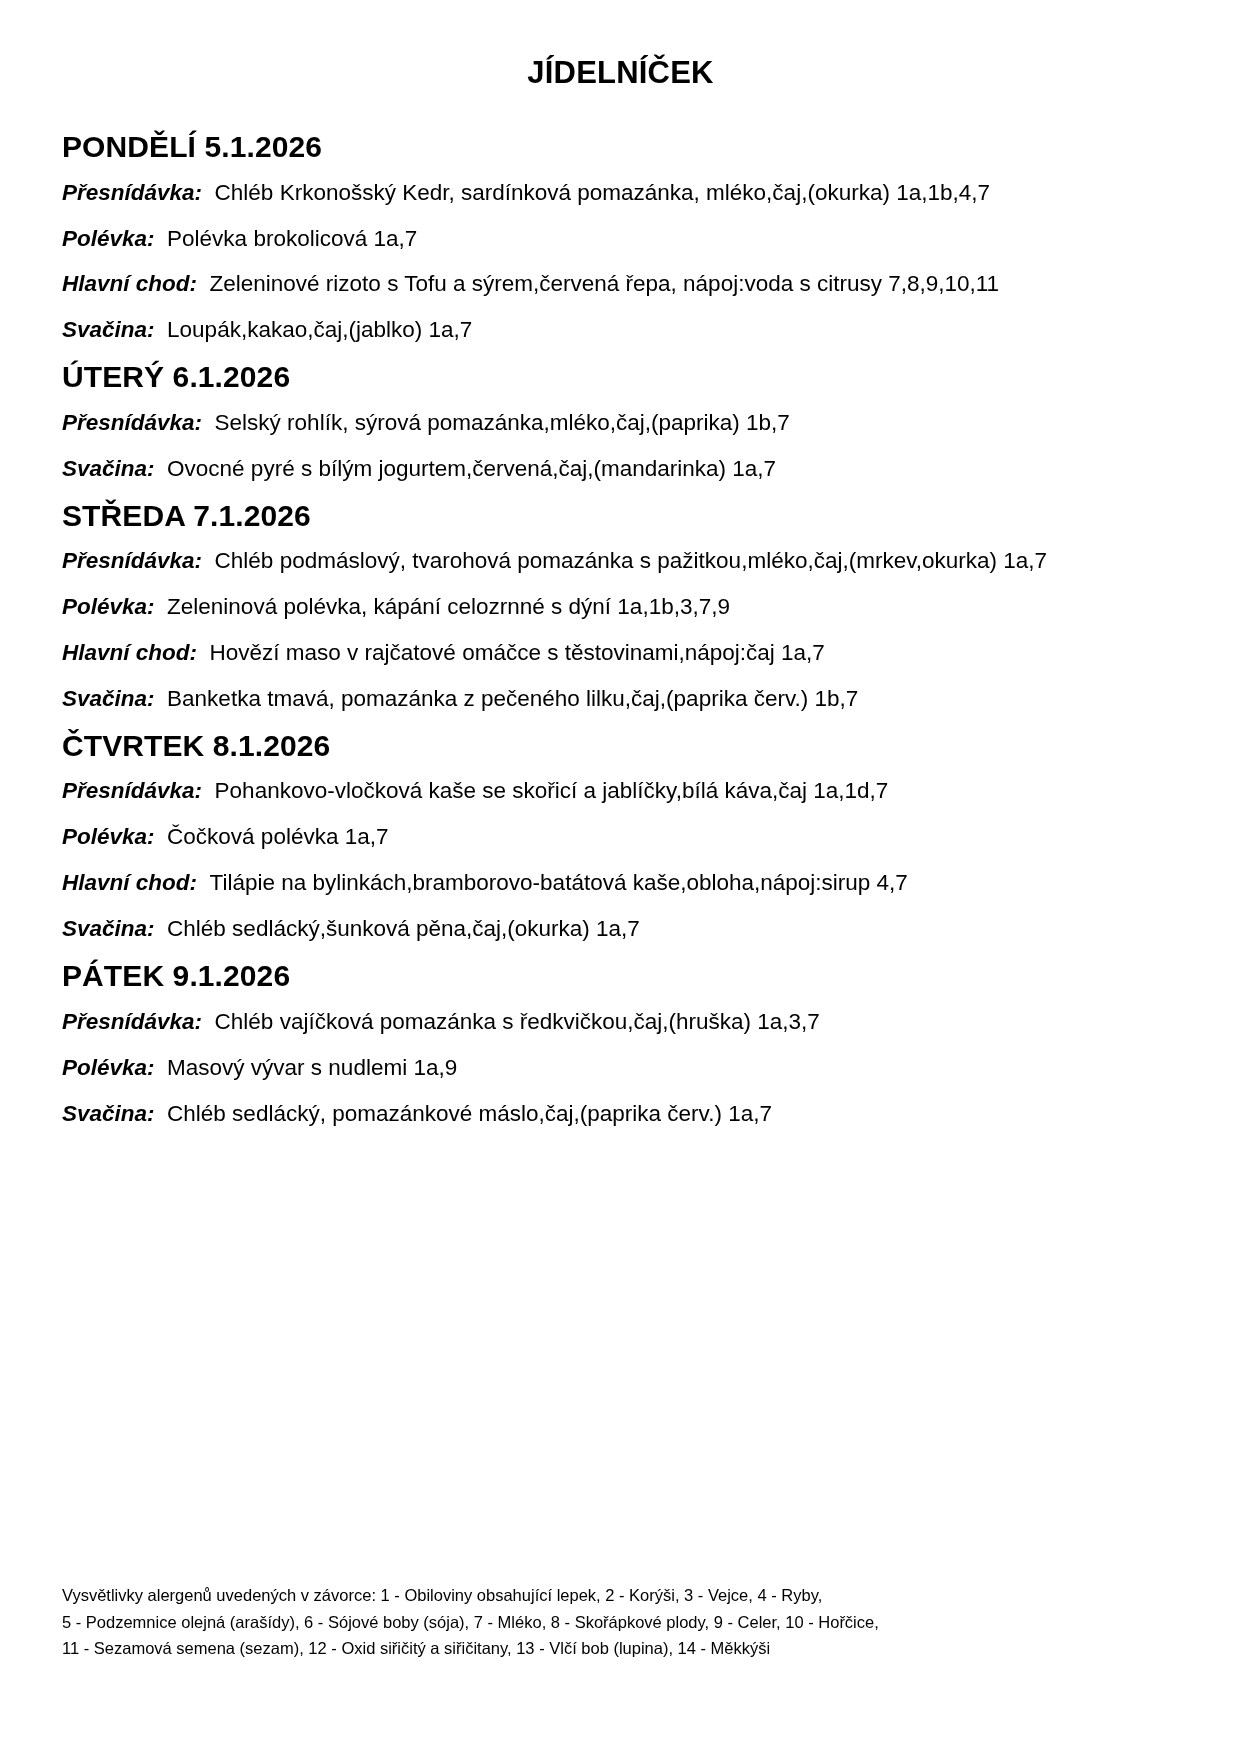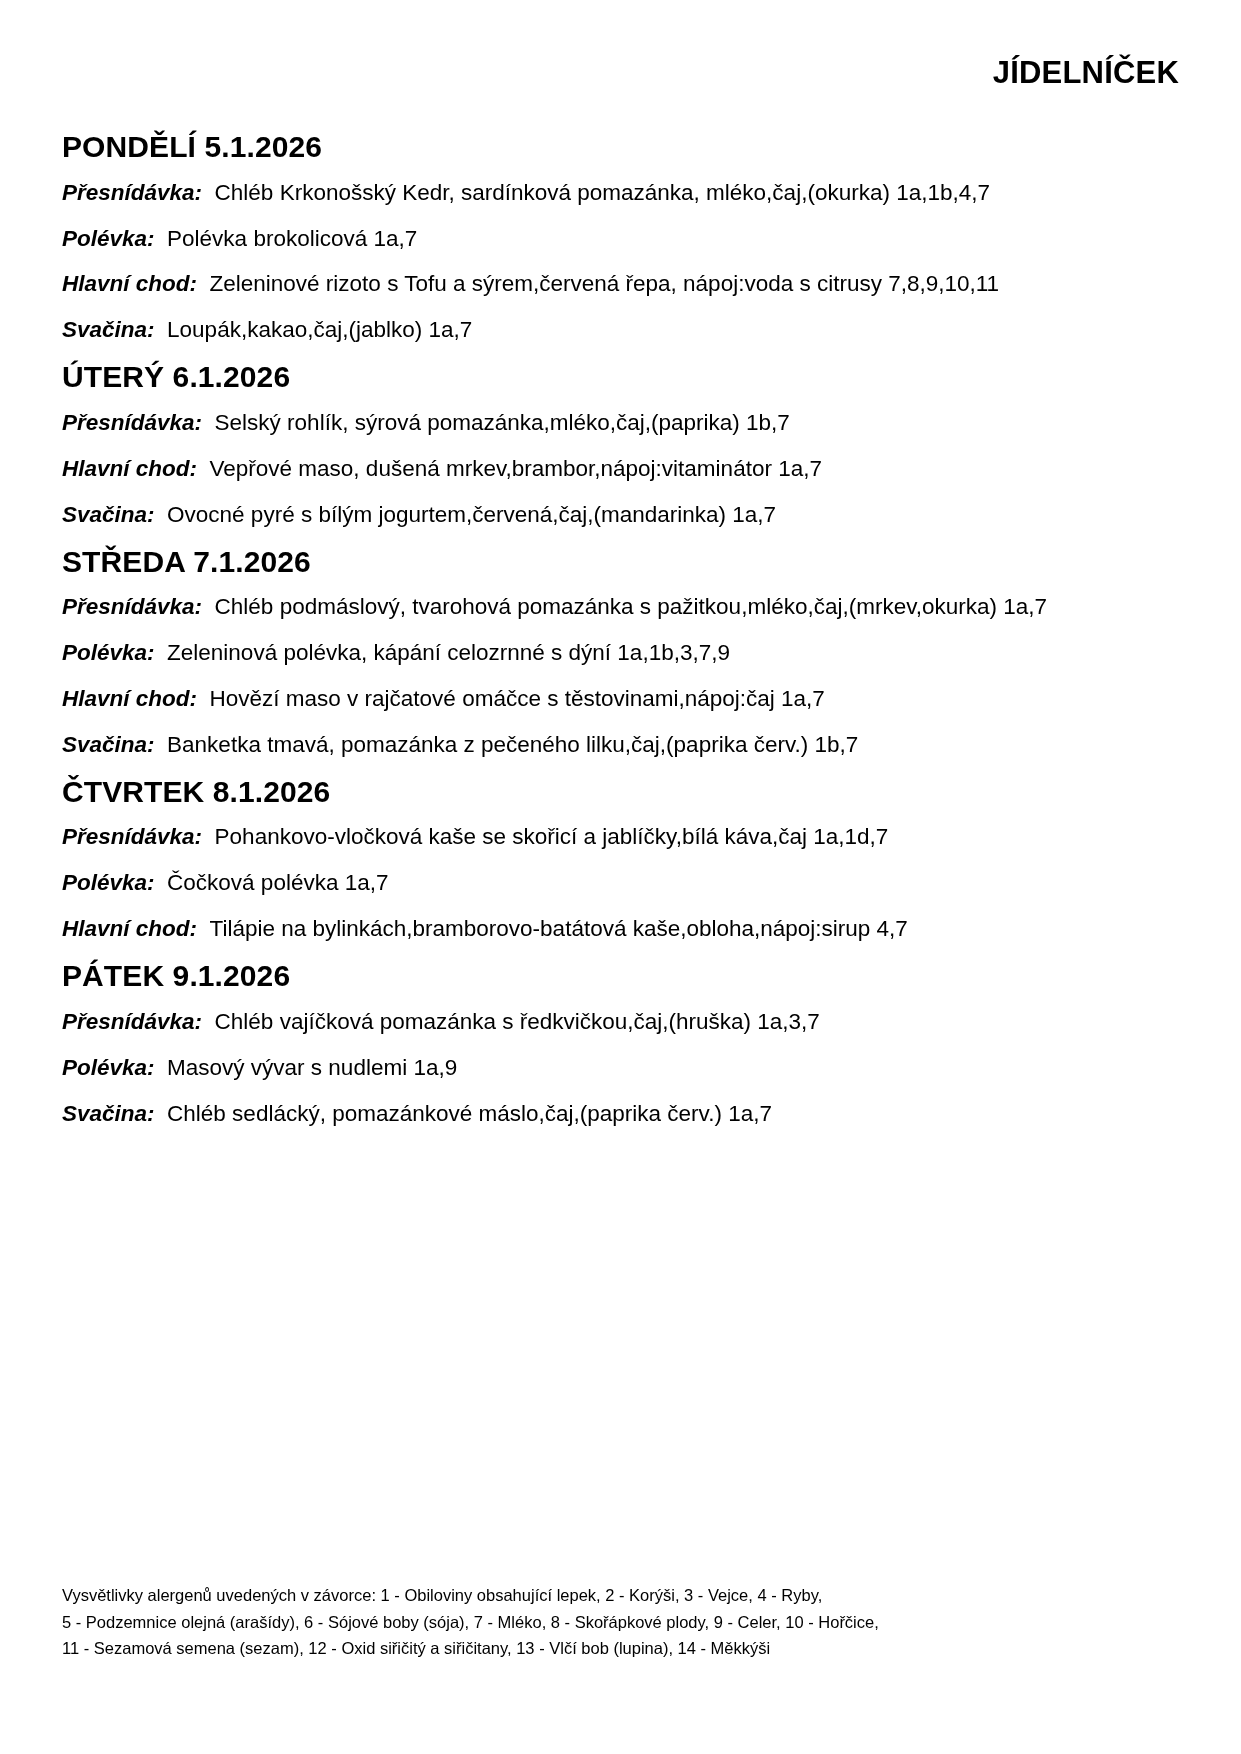--- a/index.html
+++ b/index.html
@@ -18,21 +18,21 @@
   }
   .page {
     box-sizing: border-box;
     width: 1241px;
     height: 1754px;
     padding: 48px 62px 0 62px;
     display: flex;
     flex-direction: column;
   }
   .doc-title {
-    text-align: right;
+    text-align: center;
     font-size: 31px;
     font-weight: bold;
     letter-spacing: 0.2px;
     margin: 8px 0 26px 0;
     line-height: 1.1;
   }
   .day-block {
     margin: 0 0 10px 0;
   }
   .day-heading {
@@ -81,35 +81,35 @@
       <div class="day-block">
         <h2 class="day-heading">PONDĚLÍ 5.1.2026</h2>
         <p class="meal-row"><span class="meal-label">Přesnídávka:</span>&nbsp;&nbsp;<span class="meal-text">Chléb Krkonošský Kedr, sardínková pomazánka, mléko,čaj,(okurka) 1a,1b,4,7</span></p>
         <p class="meal-row"><span class="meal-label">Polévka:</span>&nbsp;&nbsp;<span class="meal-text">Polévka brokolicová 1a,7</span></p>
         <p class="meal-row"><span class="meal-label">Hlavní chod:</span>&nbsp;&nbsp;<span class="meal-text">Zeleninové rizoto s Tofu a sýrem,červená řepa, nápoj:voda s citrusy 7,8,9,10,11</span></p>
         <p class="meal-row"><span class="meal-label">Svačina:</span>&nbsp;&nbsp;<span class="meal-text">Loupák,kakao,čaj,(jablko) 1a,7</span></p>
       </div>
       <div class="day-block">
         <h2 class="day-heading">ÚTERÝ 6.1.2026</h2>
         <p class="meal-row"><span class="meal-label">Přesnídávka:</span>&nbsp;&nbsp;<span class="meal-text">Selský rohlík, sýrová pomazánka,mléko,čaj,(paprika) 1b,7</span></p>
-        <p class="meal-row"><span class="meal-label">Hlavní chod:</span>&nbsp;&nbsp;<span class="meal-text">Vepřové maso, dušená mrkev,brambor,nápoj:vitaminátor 1a,7</span></p>
         <p class="meal-row"><span class="meal-label">Svačina:</span>&nbsp;&nbsp;<span class="meal-text">Ovocné pyré s bílým jogurtem,červená,čaj,(mandarinka) 1a,7</span></p>
       </div>
       <div class="day-block">
         <h2 class="day-heading">STŘEDA 7.1.2026</h2>
         <p class="meal-row"><span class="meal-label">Přesnídávka:</span>&nbsp;&nbsp;<span class="meal-text">Chléb podmáslový, tvarohová pomazánka s pažitkou,mléko,čaj,(mrkev,okurka) 1a,7</span></p>
         <p class="meal-row"><span class="meal-label">Polévka:</span>&nbsp;&nbsp;<span class="meal-text">Zeleninová polévka, kápání celozrnné s dýní 1a,1b,3,7,9</span></p>
         <p class="meal-row"><span class="meal-label">Hlavní chod:</span>&nbsp;&nbsp;<span class="meal-text">Hovězí maso v rajčatové omáčce s těstovinami,nápoj:čaj 1a,7</span></p>
         <p class="meal-row"><span class="meal-label">Svačina:</span>&nbsp;&nbsp;<span class="meal-text">Banketka tmavá, pomazánka z pečeného lilku,čaj,(paprika červ.) 1b,7</span></p>
       </div>
       <div class="day-block">
         <h2 class="day-heading">ČTVRTEK 8.1.2026</h2>
         <p class="meal-row"><span class="meal-label">Přesnídávka:</span>&nbsp;&nbsp;<span class="meal-text">Pohankovo-vločková kaše se skořicí a jablíčky,bílá káva,čaj 1a,1d,7</span></p>
         <p class="meal-row"><span class="meal-label">Polévka:</span>&nbsp;&nbsp;<span class="meal-text">Čočková polévka 1a,7</span></p>
         <p class="meal-row"><span class="meal-label">Hlavní chod:</span>&nbsp;&nbsp;<span class="meal-text">Tilápie na bylinkách,bramborovo-batátová kaše,obloha,nápoj:sirup 4,7</span></p>
+        <p class="meal-row"><span class="meal-label">Svačina:</span>&nbsp;&nbsp;<span class="meal-text">Chléb sedlácký,šunková pěna,čaj,(okurka) 1a,7</span></p>
       </div>
       <div class="day-block">
         <h2 class="day-heading">PÁTEK 9.1.2026</h2>
         <p class="meal-row"><span class="meal-label">Přesnídávka:</span>&nbsp;&nbsp;<span class="meal-text">Chléb vajíčková pomazánka s ředkvičkou,čaj,(hruška) 1a,3,7</span></p>
         <p class="meal-row"><span class="meal-label">Polévka:</span>&nbsp;&nbsp;<span class="meal-text">Masový vývar s nudlemi 1a,9</span></p>
         <p class="meal-row"><span class="meal-label">Svačina:</span>&nbsp;&nbsp;<span class="meal-text">Chléb sedlácký, pomazánkové máslo,čaj,(paprika červ.) 1a,7</span></p>
       </div>
     </div>
 
   <div class="spacer"></div>

